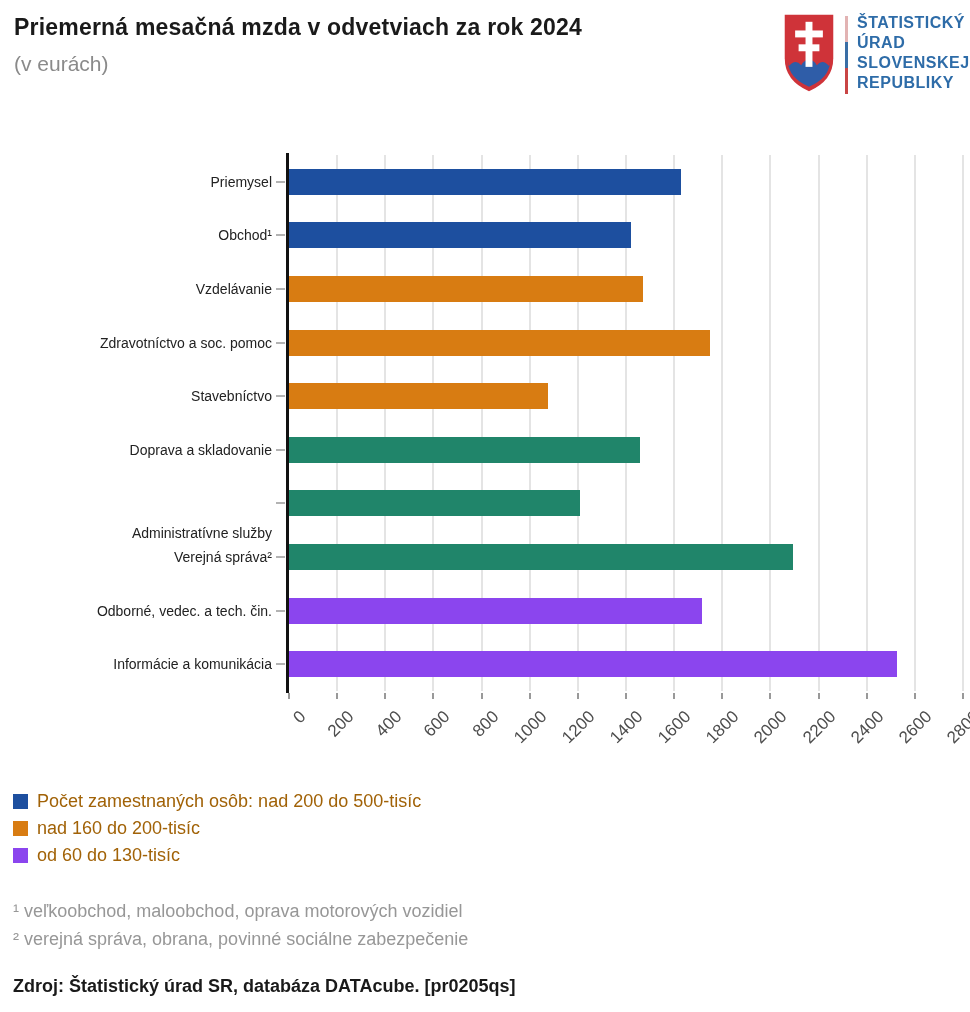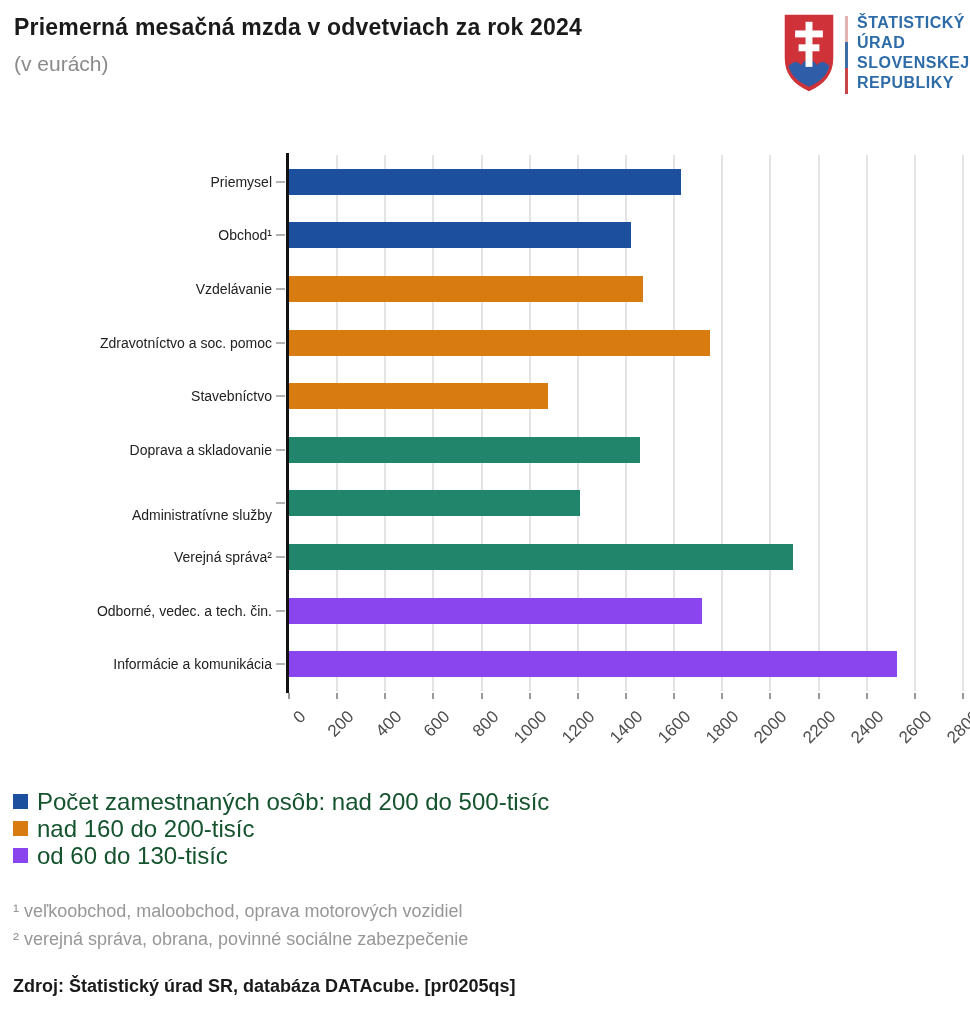--- a/index.html
+++ b/index.html
@@ -24,21 +24,21 @@
   .axis-y{position:absolute;background:#111;width:3px;}
   .bar{position:absolute;height:26px;}
   .cat-label{position:absolute;font-size:14px;color:#222;text-align:right;white-space:nowrap;transform:translateY(-50%);}
   .cat-tick{position:absolute;height:2px;width:9px;background:#b3b3b3;transform:translateY(-50%);}
   .x-tick{position:absolute;width:2px;height:6px;background:#999;}
   .x-label{position:absolute;font-size:17px;color:#4d4d4d;white-space:nowrap;transform:translateX(-100%) rotate(-45deg);transform-origin:100% 0;}
   
   .legend{position:absolute;left:13px;top:788px;}
   .legend-row{display:flex;align-items:center;height:27px;}
   .legend-swatch{width:15px;height:15px;margin-right:9px;flex:0 0 auto;}
-  .legend-label{font-size:24px;color:#14532d;white-space:nowrap;}
+  .legend-label{font-size:18px;color:#a16207;white-space:nowrap;}
   
   .notes{position:absolute;left:13px;top:898px;font-size:18px;color:#979797;line-height:27.5px;white-space:nowrap;}
   .source{position:absolute;left:13px;top:976px;font-size:18px;font-weight:bold;color:#1a1a1a;white-space:nowrap;}
 </style>
 </head>
 <body>
 
 <div class="title">Priemerná mesačná mzda v odvetviach za rok 2024</div>
 <div class="subtitle">(v eurách)</div>
 
@@ -92,21 +92,21 @@
     <div class="cat-tick" style="left: 276px; top: 342.6px;"></div>
     <div class="cat-label" style="right: 698px; top: 342.6px;">Zdravotníctvo a soc. pomoc</div>
     <div class="bar" style="left: 289px; top: 383.2px; width: 258.768px; background: rgb(216, 124, 18);"></div>
     <div class="cat-tick" style="left: 276px; top: 396.2px;"></div>
     <div class="cat-label" style="right: 698px; top: 396.2px;">Stavebníctvo</div>
     <div class="bar" style="left: 289px; top: 436.8px; width: 351.443px; background: rgb(32, 133, 106);"></div>
     <div class="cat-tick" style="left: 276px; top: 449.8px;"></div>
     <div class="cat-label" style="right: 698px; top: 449.8px;">Doprava a skladovanie</div>
     <div class="bar" style="left: 289px; top: 490.4px; width: 291.264px; background: rgb(32, 133, 106);"></div>
     <div class="cat-tick" style="left: 276px; top: 503.4px;"></div>
-    <div class="cat-label" style="right: 698px; top: 515px;">Administratívne služby</div>
+    <div class="cat-label" style="right: 698px; top: 533px;">Administratívne služby</div>
     <div class="bar" style="left: 289px; top: 544px; width: 504.296px; background: rgb(32, 133, 106);"></div>
     <div class="cat-tick" style="left: 276px; top: 557px;"></div>
     <div class="cat-label" style="right: 698px; top: 557px;">Verejná správa²</div>
     <div class="bar" style="left: 289px; top: 597.6px; width: 412.825px; background: rgb(139, 69, 238);"></div>
     <div class="cat-tick" style="left: 276px; top: 610.6px;"></div>
     <div class="cat-label" style="right: 698px; top: 610.6px;">Odborné, vedec. a tech. čin.</div>
     <div class="bar" style="left: 289px; top: 651.2px; width: 607.804px; background: rgb(139, 69, 238);"></div>
     <div class="cat-tick" style="left: 276px; top: 664.2px;"></div>
     <div class="cat-label" style="right: 698px; top: 664.2px;">Informácie a komunikácia</div>
     <div class="x-tick" style="left: 288px; top: 693px;"></div>

